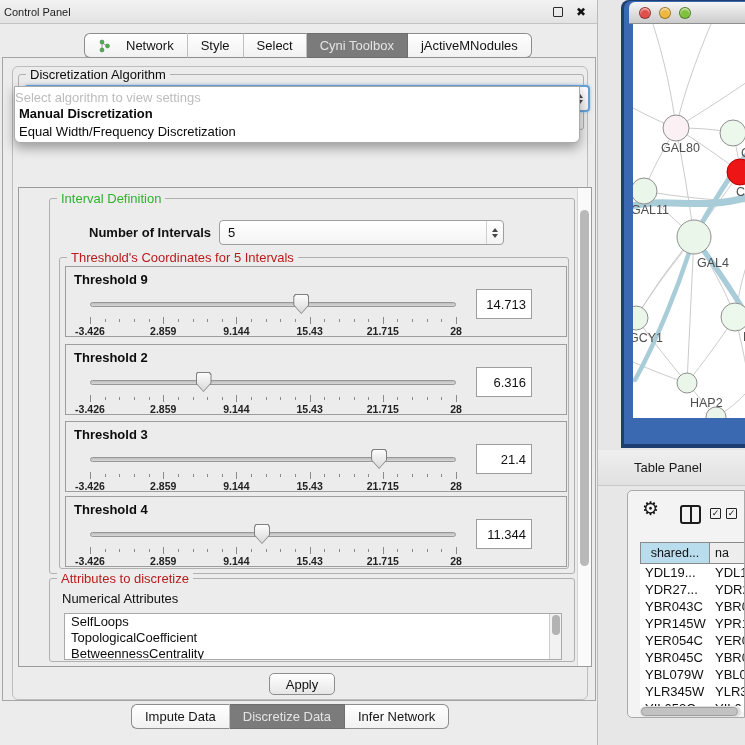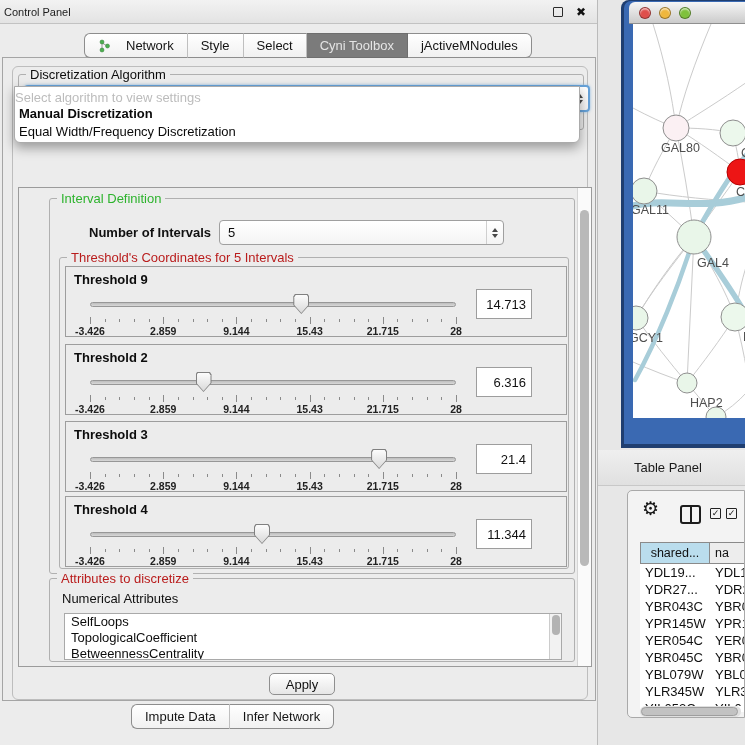--- a/index.html
+++ b/index.html
@@ -407,20 +407,23 @@
           </div>
       </div>
 
       <div id="apply-btn">Apply</div>
     </div>
   </div>
 
   <div id="bottom-tabs" class="tabstrip">
       <div class="tab">
         <span>Impute Data</span>
+      </div>
+      <div class="tab selected">
+        <span>Discretize Data</span>
       </div>
       <div class="tab">
         <span>Infer Network</span>
       </div>
     </div>
 </div>
 
 <div id="right-bg"></div>
 
 <div id="net-window">

